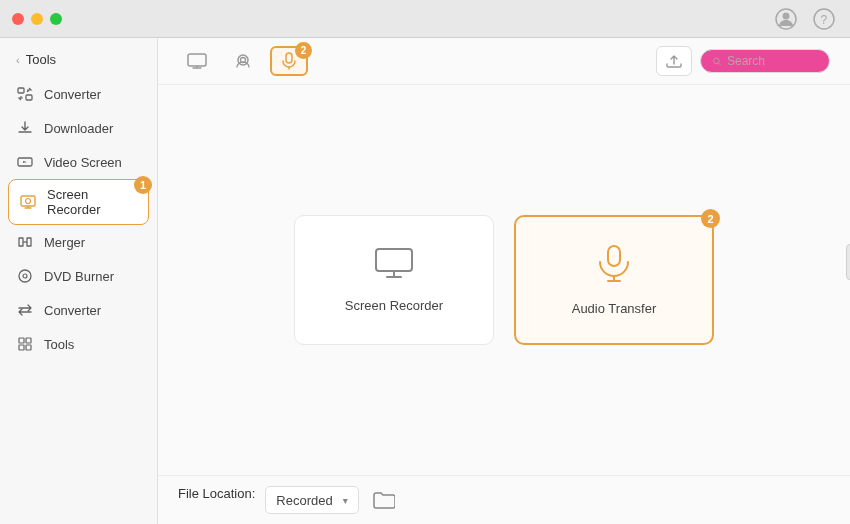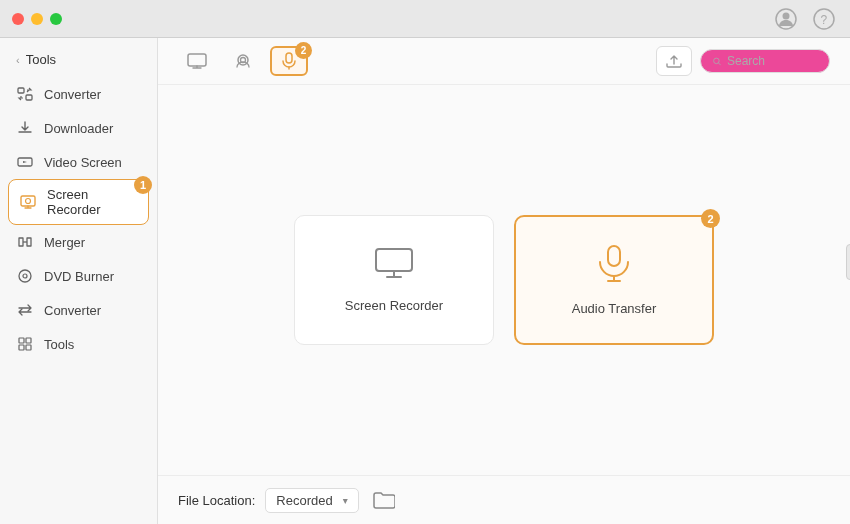--- a/index.html
+++ b/index.html
@@ -275,21 +275,20 @@
     .recorder-card .card-label {
       font-size: 13px;
       color: #444;
       font-weight: 400;
     }
 
     
     .bottom-bar {
       padding: 10px 20px;
       display: flex;
-      align-items: center;
       gap: 10px;
       background: #fafafa;
       border-top: 1px solid #ececec;
       flex-shrink: 0;
     }
     .bottom-bar-label {
       font-size: 13px;
       color: #333;
       font-weight: 500;
     }

